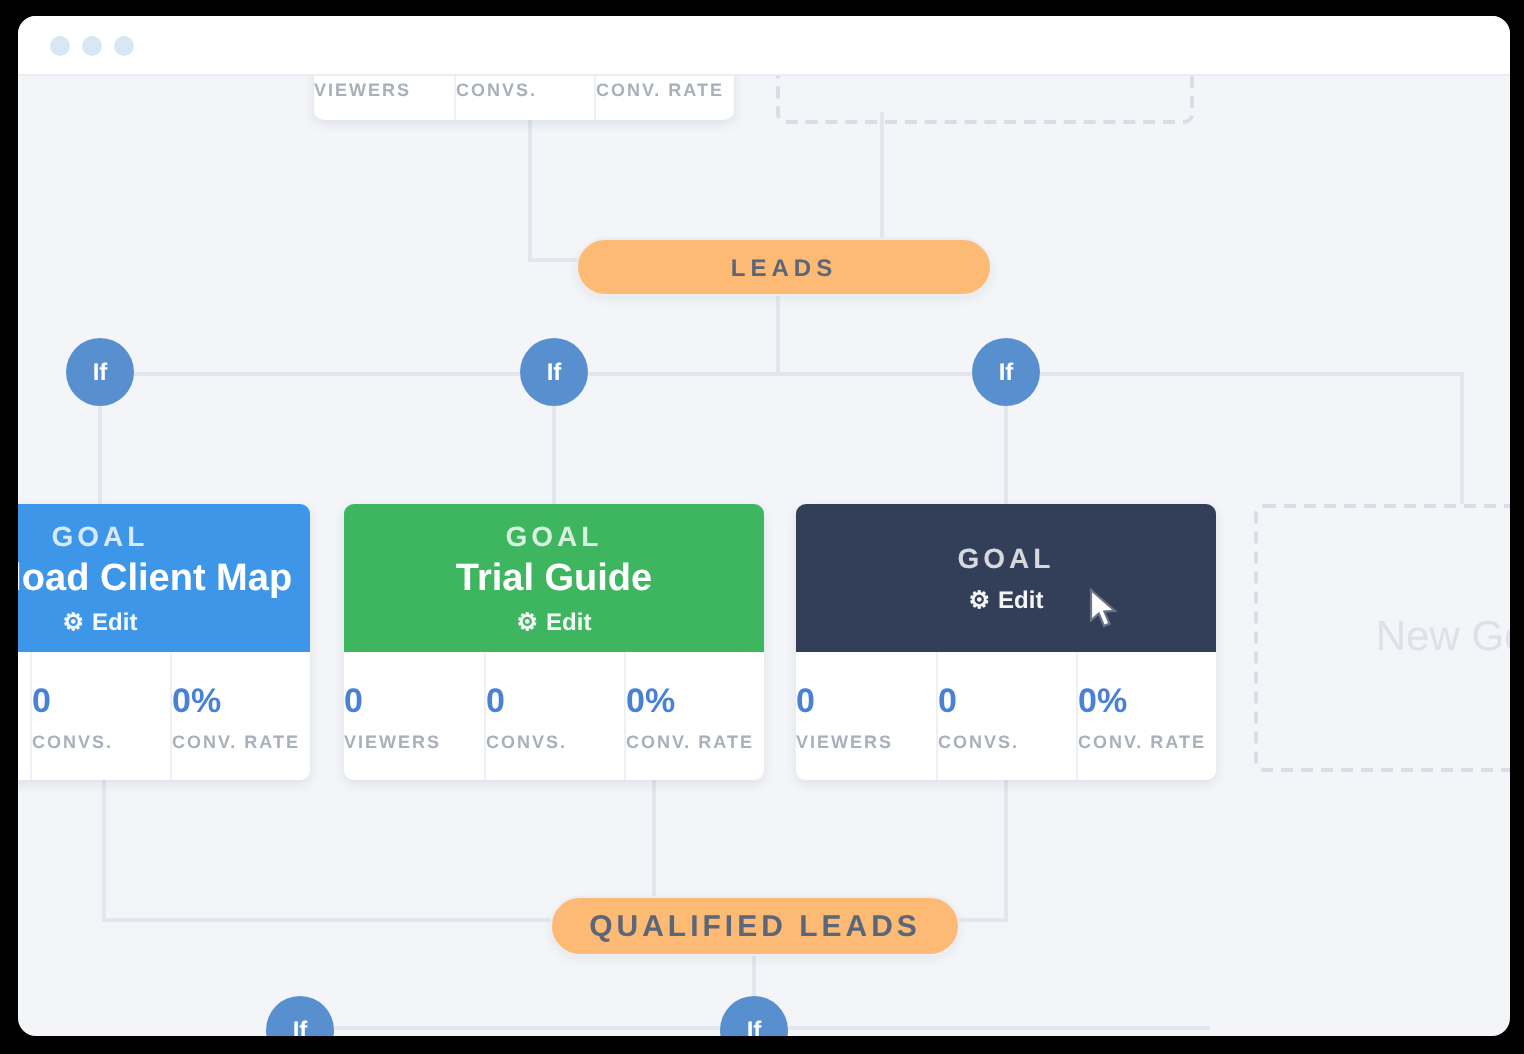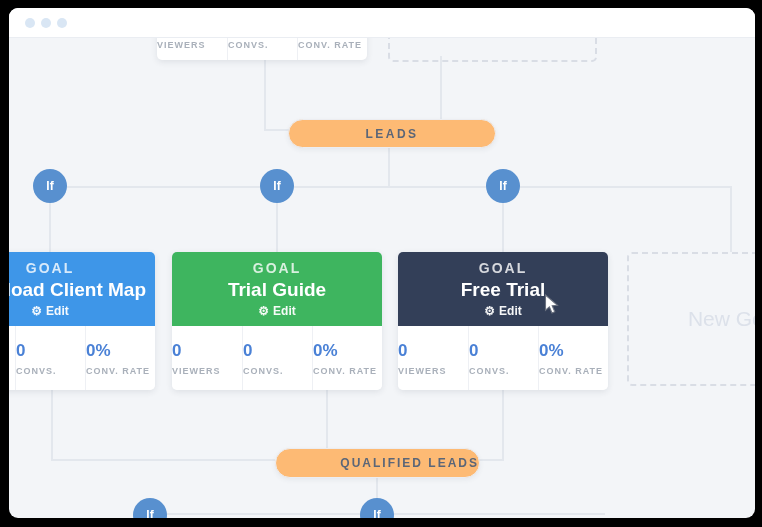--- a/index.html
+++ b/index.html
@@ -141,21 +141,20 @@
         <div class="stat-cell">
           <div class="stat-value" style="color: rgb(74, 129, 214);">0%</div>
           <div class="stat-label">CONV. RATE</div>
         </div>
       </div>
     </div>
 
     <div class="goal-card" style="left:389px;">
       <div class="goal-head" style="background-color: rgb(51, 63, 88);">
         <div class="goal-tag">GOAL</div>
-        <div class="goal-title">Free Trial</div>
         <div class="goal-edit"><span class="gear">⚙</span><span>Edit</span></div>
       </div>
       <div class="goal-stats">
         <div class="stat-cell">
           <div class="stat-value" style="color: rgb(74, 129, 214);">0</div>
           <div class="stat-label">VIEWERS</div>
         </div>
         <div class="stat-cell">
           <div class="stat-value" style="color: rgb(74, 129, 214);">0</div>
           <div class="stat-label">CONVS.</div>
@@ -164,21 +163,21 @@
           <div class="stat-value" style="color: rgb(74, 129, 214);">0%</div>
           <div class="stat-label">CONV. RATE</div>
         </div>
       </div>
     </div>
 
     <div class="dashed-box" style="left:618px;top:214px;width:210px;height:130px;">
       <span>New Goal</span>
     </div>
 
-    <div class="pill" style="left:266px;top:410px;width:203px;height:28px;font-size:12px;letter-spacing:2px;justify-content:flex-end;">
+    <div class="pill" style="left:266px;top:410px;width:203px;height:28px;font-size:15px;letter-spacing:2px;">
       <span>QUALIFIED LEADS</span>
     </div>
 
     <div class="if-node" style="left: 124px; top: 460px; background-color: rgb(88, 144, 207);">
       <span>If</span>
     </div>
     <div class="if-node" style="left: 351px; top: 460px; background-color: rgb(88, 144, 207);">
       <span>If</span>
     </div>
 

